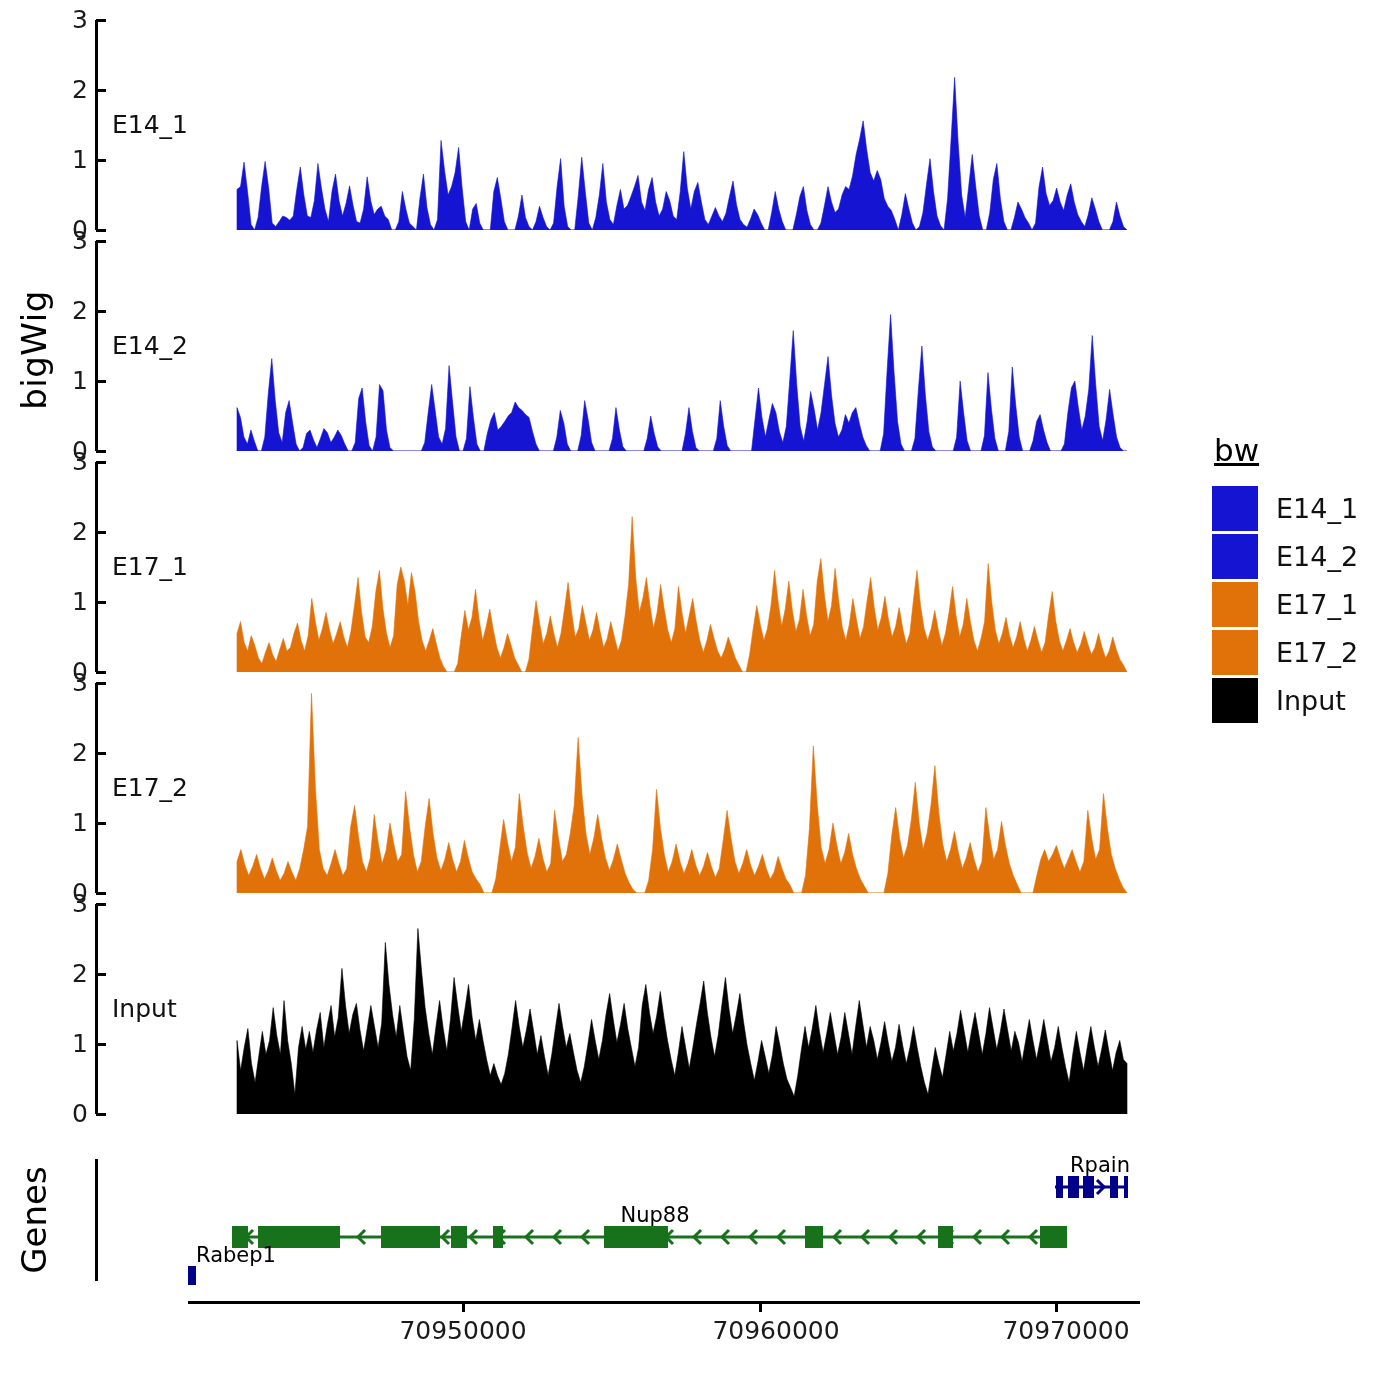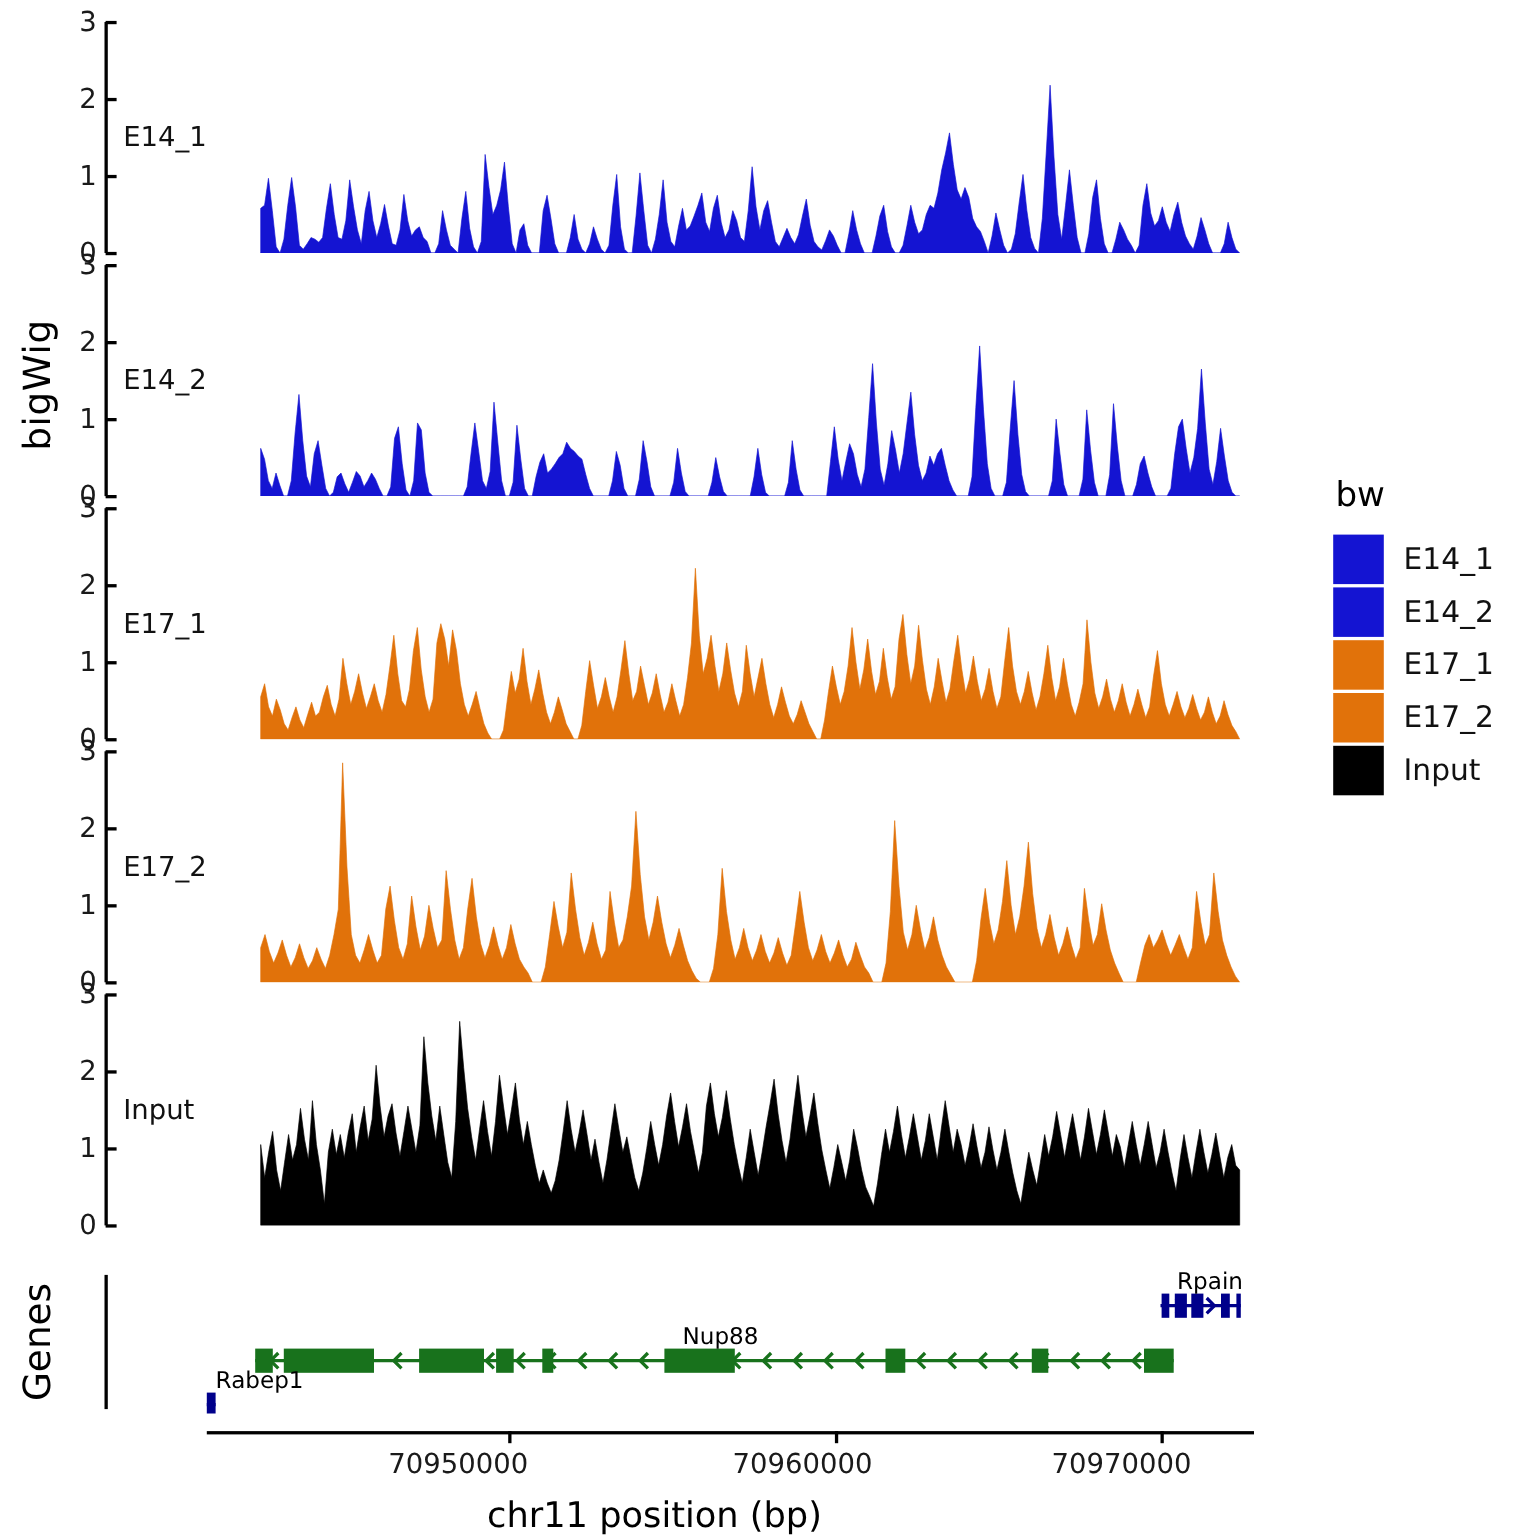--- a/index.html
+++ b/index.html
@@ -34,28 +34,28 @@
 
   
   #genes-panel{position:absolute;left:0;top:1155px;width:1400px;height:160px;}
   #genes-axisline{position:absolute;left:95px;top:4px;width:3px;height:122px;background:#000;}
   #gene-svg-wrap{position:absolute;left:98px;top:0px;width:1055px;height:130px;}
   #gene-svg-wrap svg{display:block;width:100%;height:100%;}
 
   
   #xaxis{position:absolute;left:188px;top:1301px;width:952px;height:3px;background:#000;}
   .xtick{position:absolute;top:1301px;width:3px;height:11px;background:#000;}
-  .xticklab{position:absolute;top:1316px;font-size:25px;
+  .xticklab{position:absolute;top:1316px;font-size:25px;text-align:center;
             width:220px;margin-left:-110px;color:#1a1a1a;}
   #xtitle{position:absolute;left:0;top:1358px;width:1190px;text-align:center;
           font-size:32px;}
 
   
   #legend{position:absolute;left:1212px;top:432px;width:180px;}
-  #legend-title{font-size:31px;margin:0 0 16px 2px;}
+  #legend-title{font-size:31px;margin:0 0 16px 2px;text-decoration:underline;}
   .legend-row{display:flex;align-items:center;height:48px;}
   .legend-key{width:46px;height:45px;flex:0 0 auto;}
   .legend-lab{margin-left:18px;font-size:27px;color:#111;white-space:nowrap;}
 </style>
 </head>
 <body>
 
 <div class="root">
 
   <div id="bigwig-label">bigWig</div>
@@ -212,21 +212,20 @@
 
   <div id="xaxis"></div>
   <div id="xticks">
       <div class="xtick" style="left: 462px;"></div>
       <div class="xticklab" style="left: 463px;">70950000</div>
       <div class="xtick" style="left: 759px;"></div>
       <div class="xticklab" style="left: 776px;">70960000</div>
       <div class="xtick" style="left: 1055px;"></div>
       <div class="xticklab" style="left: 1066px;">70970000</div>
     </div>
-  <div id="xtitle">chr11 position (bp)</div>
 
   <div id="legend">
     <div id="legend-title">bw</div>
     <div id="legend-rows">
         <div class="legend-row">
           <div class="legend-key" style="background: rgb(20, 20, 210);"></div>
           <div class="legend-lab">E14_1</div>
         </div>
         <div class="legend-row">
           <div class="legend-key" style="background: rgb(20, 20, 210);"></div>

